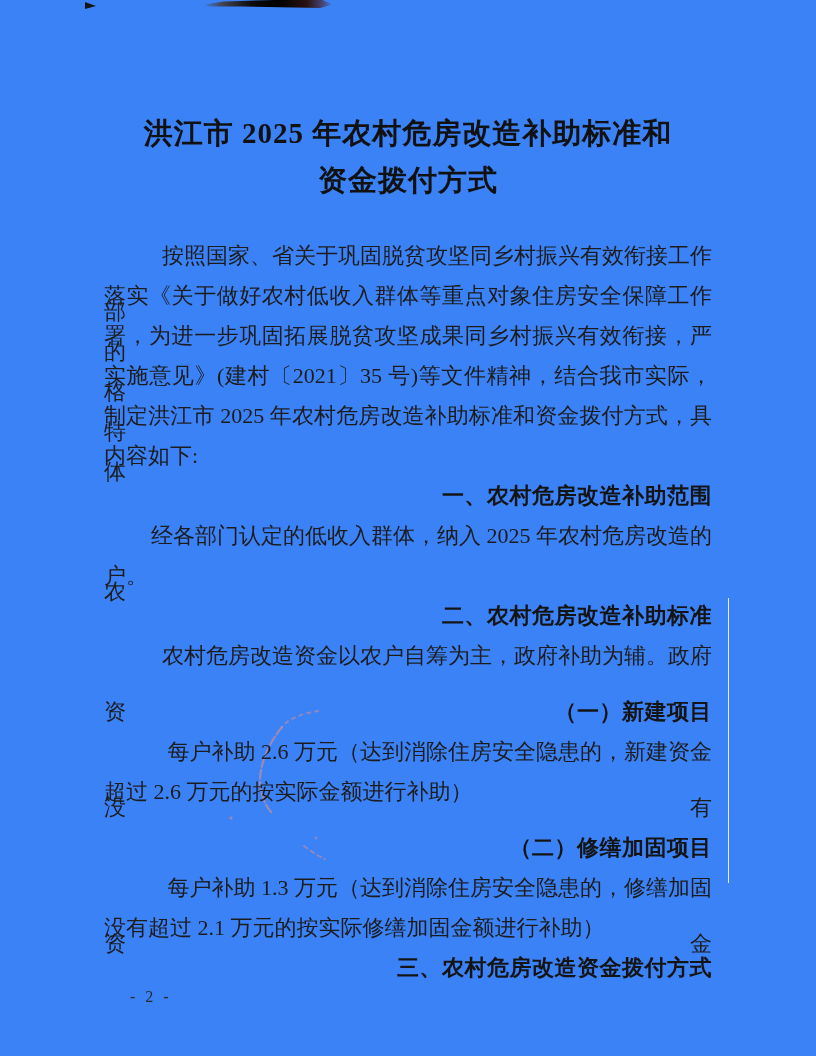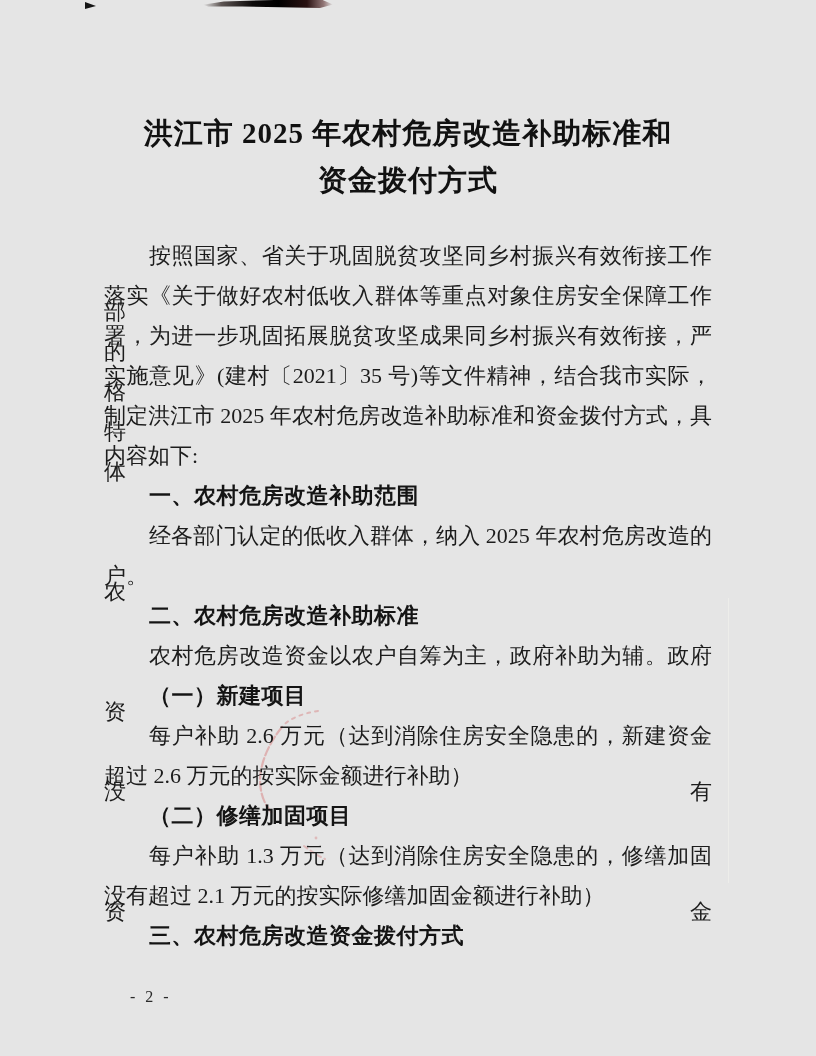--- a/index.html
+++ b/index.html
@@ -1,20 +1,20 @@
 <!DOCTYPE html>
 <html><head>
 <meta charset="utf-8">
 <style>
   html,body{margin:0;padding:0;background:#888;}
   .page{
     position:relative;
     width:816px;height:1056px;
     margin:0 auto;
-    background:#e5e5e5;
+    background:#3b82f6;
     overflow:hidden;
     font-family:"Liberation Serif","DejaVu Serif",serif;
     color:#1a1a1a;
   }
   
   .title-block{
     position:absolute;left:0;right:0;top:110px;
     text-align:center;
     font-weight:bold;
     font-size:29px;
@@ -32,31 +32,32 @@
     font-size:22px;
     white-space:nowrap;
     color:#1c1c1c;
   }
   .ln.j{ 
     white-space:normal;
     text-align:justify;
     text-align-last:justify;
     text-justify:inter-character;
   }
-  .ln.ind{ text-indent:45px; }
+  .ln.ind{ text-indent:45px;text-align:right; }
   .ln.h1{
     font-family:"Liberation Sans","DejaVu Sans",sans-serif;
     font-weight:bold;
     letter-spacing:0.5px;
     color:#141414;
   }
   .ln.h2{
     font-weight:bold;
     letter-spacing:0.5px;
     color:#141414;
+    margin-top:16px;
   }
   
   .page-number{
     position:absolute;left:130px;top:988px;
     font-size:16px;letter-spacing:3px;color:#2a2a2a;
   }
   
   .arrow-mark{
     position:absolute;left:85px;top:2px;
     width:0;height:0;

